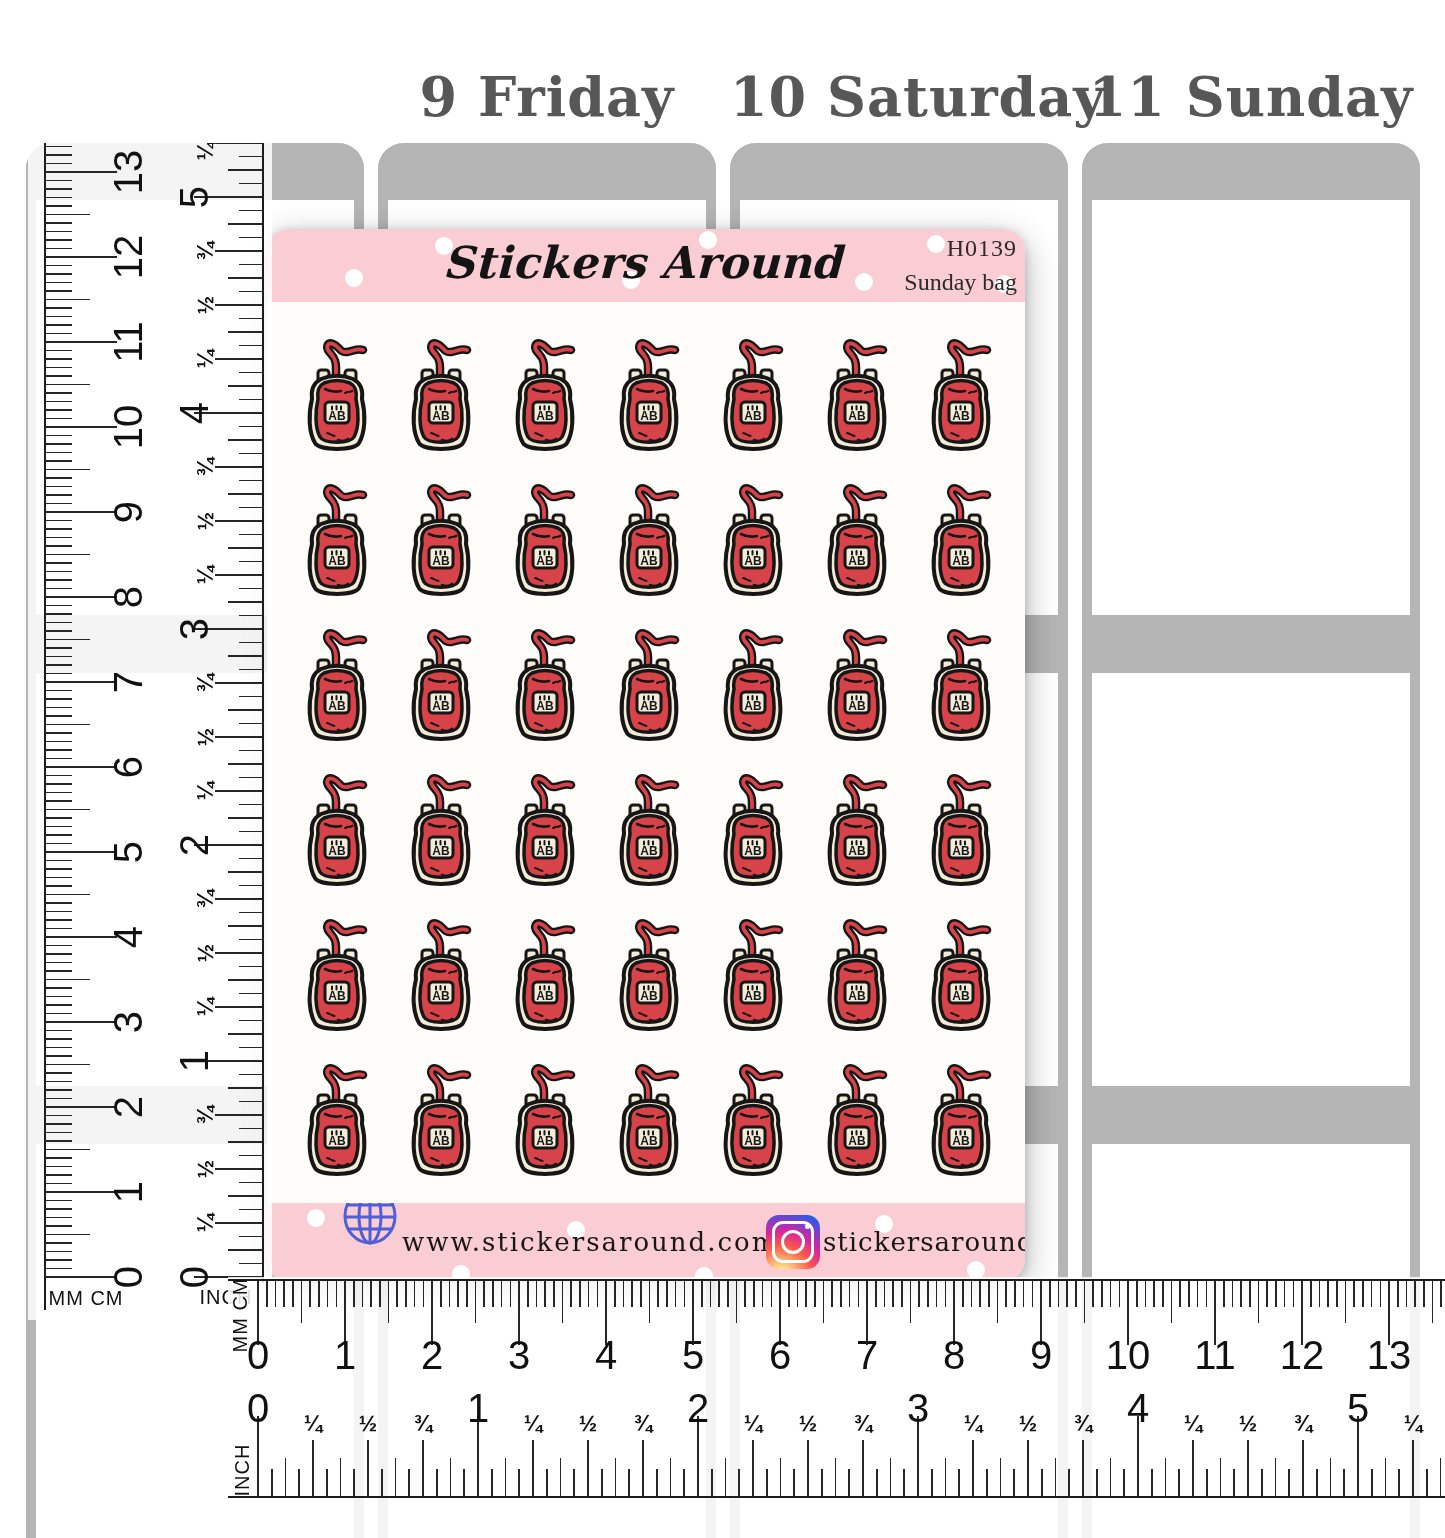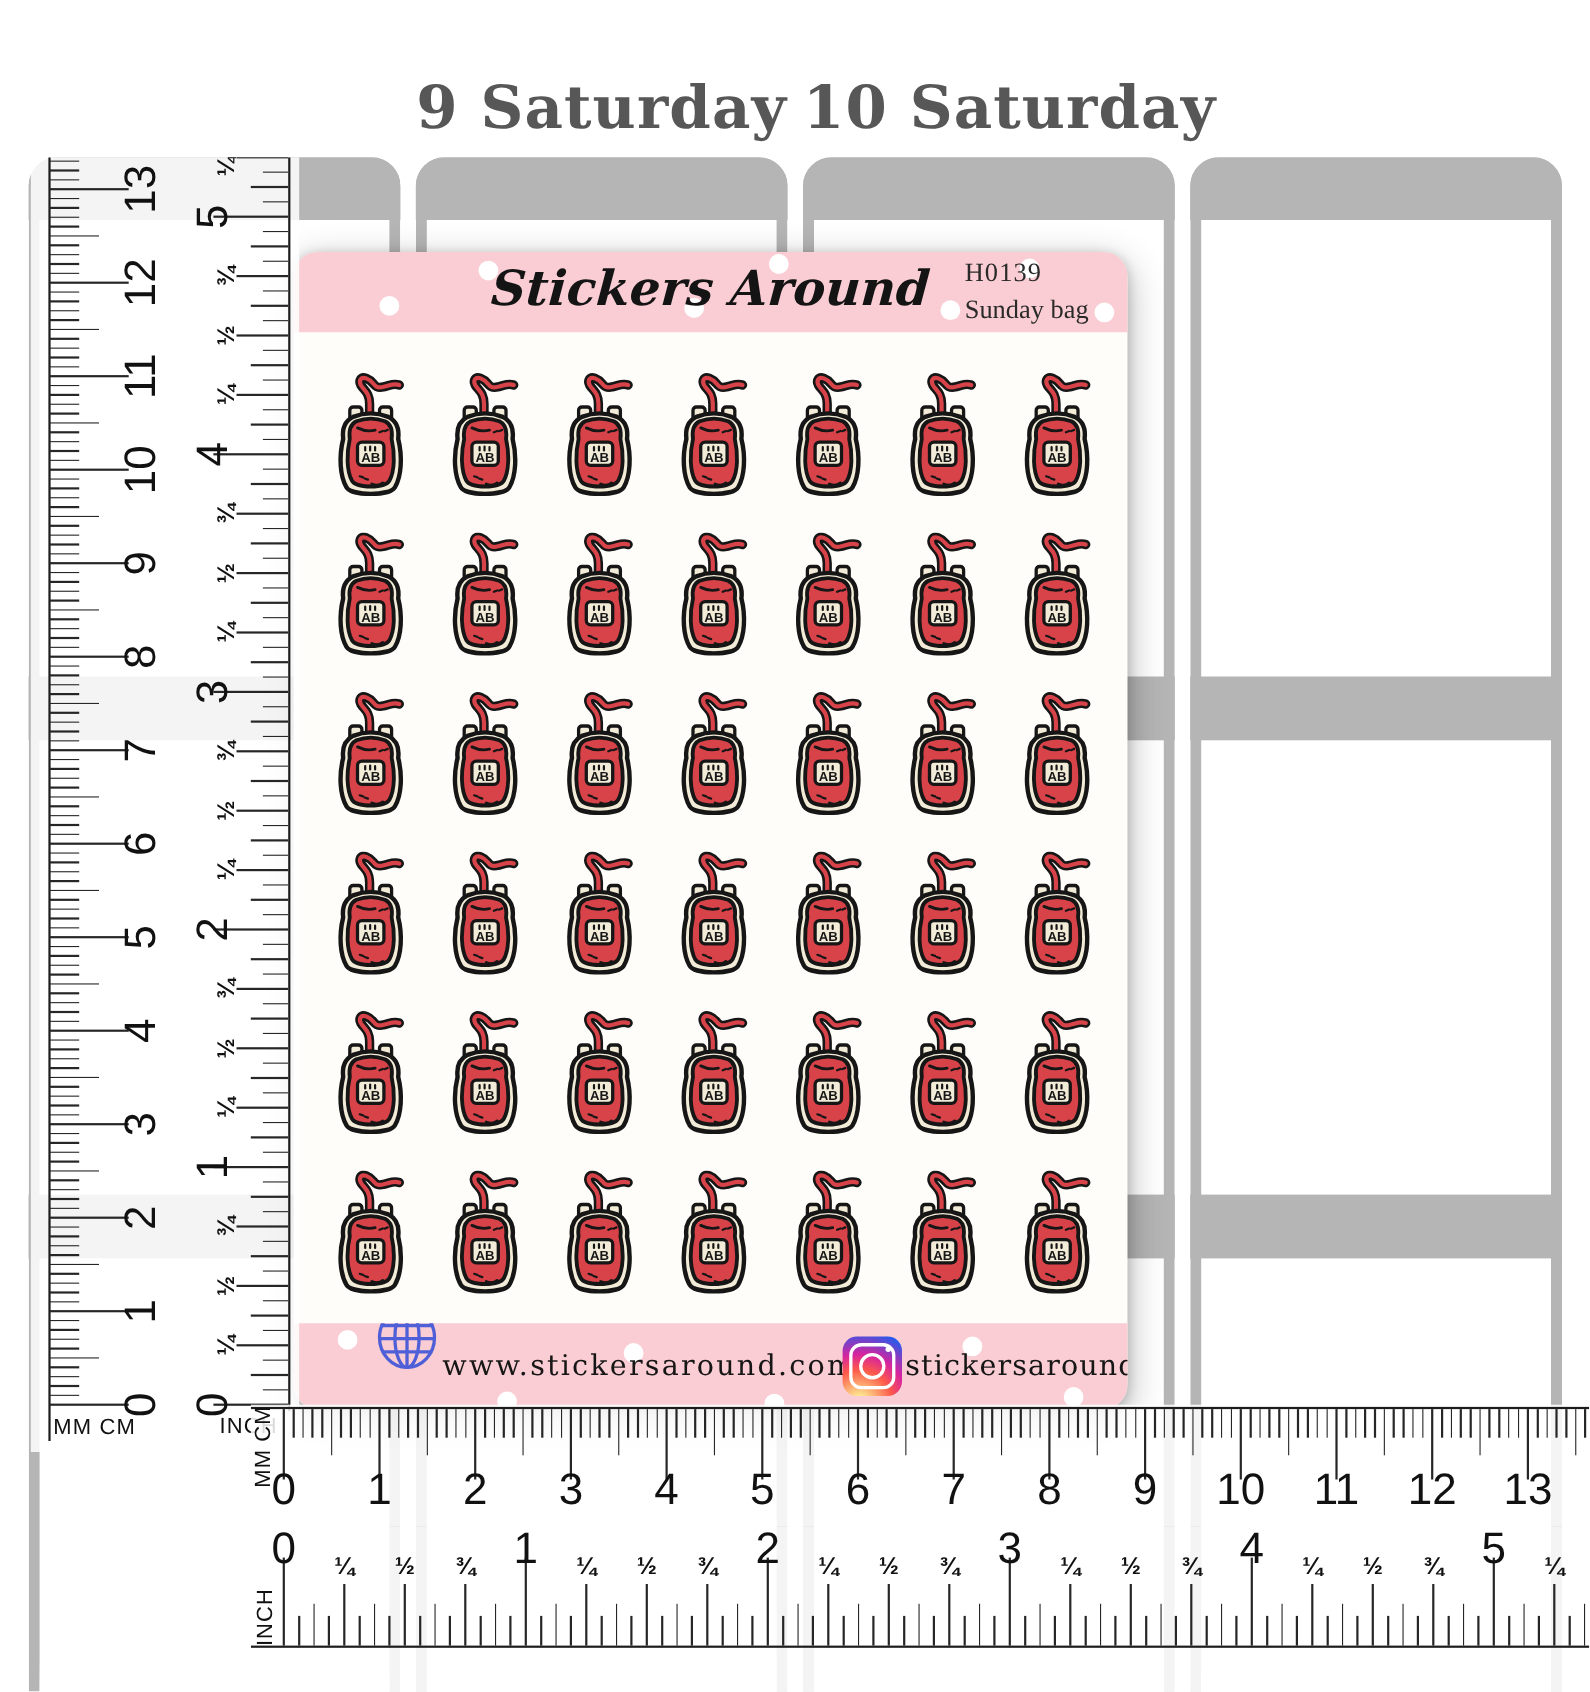--- a/index.html
+++ b/index.html
@@ -20,21 +20,21 @@
   
   #sheet{position:absolute;left:267px;top:229px;width:758px;height:1052px;background:#fffdf9;
          border-radius:22px;box-shadow:0 10px 34px rgba(0,0,0,0.30), 0 2px 10px rgba(0,0,0,0.18);}
   .sheet-band{position:absolute;left:0;width:758px;background:#f9cdd3;overflow:hidden;}
   #sheet-header{top:0;height:73px;border-radius:22px 22px 0 0;}
   #sheet-footer{bottom:0;height:78px;border-radius:0 0 22px 22px;}
   .dot{position:absolute;width:18px;height:18px;border-radius:50%;background:#fff;}
   #brand-title{position:absolute;left:0;right:0;top:8px;text-align:center;
                font-family:"DejaVu Serif",serif;font-style:italic;font-weight:700;font-size:44px;
                color:#141414;letter-spacing:0px;transform:skewX(-4deg);}
-  #code-block{position:absolute;left:610px;top:6px;width:140px;text-align:left;
+  #code-block{position:absolute;left:610px;top:6px;width:140px;text-align:right;
               font-family:"Liberation Serif",serif;color:#2a2a2a;}
   #product-code{font-size:24px;letter-spacing:1px;}
   #product-name{font-size:24px;margin-top:7px;}
   #bag-grid{position:absolute;left:0;top:0;width:758px;height:1052px;}
   .bag{position:absolute;width:80px;height:118px;}
   
   #globe{position:absolute;left:74px;top:-16px;}
   #website{position:absolute;left:135px;top:0px;width:320px;height:78px;line-height:78px;text-align:center;
            font-family:"DejaVu Serif",serif;font-size:26px;letter-spacing:2px;color:#161616;white-space:nowrap;}
   #insta-icon{position:absolute;left:499px;top:12px;width:54px;height:54px;border-radius:13px;
@@ -80,22 +80,23 @@
     <div class="col-header"></div>
     <div class="band band1"></div>
     <div class="band band2"></div>
   </div>
   <div class="col" style="left:1082px;width:338px;">
     <div class="col-header"></div>
     <div class="band band1"></div>
     <div class="band band2"></div>
   </div>
 
-  <div class="day-title" style="left:378px;width:338px;">9 Saturday</div>
+  <div class="day-title" style="left:378px;width:338px;">9 Friday</div>
   <div class="day-title" style="left:730px;width:338px;">10 Saturday</div>
+  <div class="day-title" style="left:1082px;width:338px;">11 Sunday</div>
 
   <div id="sheet">
     <svg width="0" height="0" style="position:absolute;">
       <defs>
         <symbol id="bagSym" viewBox="0 0 80 118">
           <path d="M39,40 L39,28 C39,18 34,16 31,11 C29,7 31,3 36,5 C44,8 42,14 50,13 C57,12 60,9 66,11" fill="none" stroke="#161616" stroke-width="8.5" stroke-linecap="round" stroke-linejoin="round"></path>
           <path d="M39,40 L39,28 C39,18 34,16 31,11 C29,7 31,3 36,5 C44,8 42,14 50,13 C57,12 60,9 66,11" fill="none" stroke="#d8434a" stroke-width="3.8" stroke-linecap="round" stroke-linejoin="round"></path>
           <rect x="21" y="31" width="11" height="14" rx="3" fill="#f1ebd7" stroke="#161616" stroke-width="3"></rect>
           <rect x="48" y="31" width="11" height="14" rx="3" fill="#f1ebd7" stroke="#161616" stroke-width="3"></rect>
           <path d="M24,40 C16,44 14,52 15,60 C11,76 12,94 18,104 C23,112 57,112 62,104 C68,94 69,76 65,60 C66,52 64,44 56,40 C46,36 34,36 24,40 Z" fill="#f1ebd7" stroke="#161616" stroke-width="4" stroke-linejoin="round"></path>

